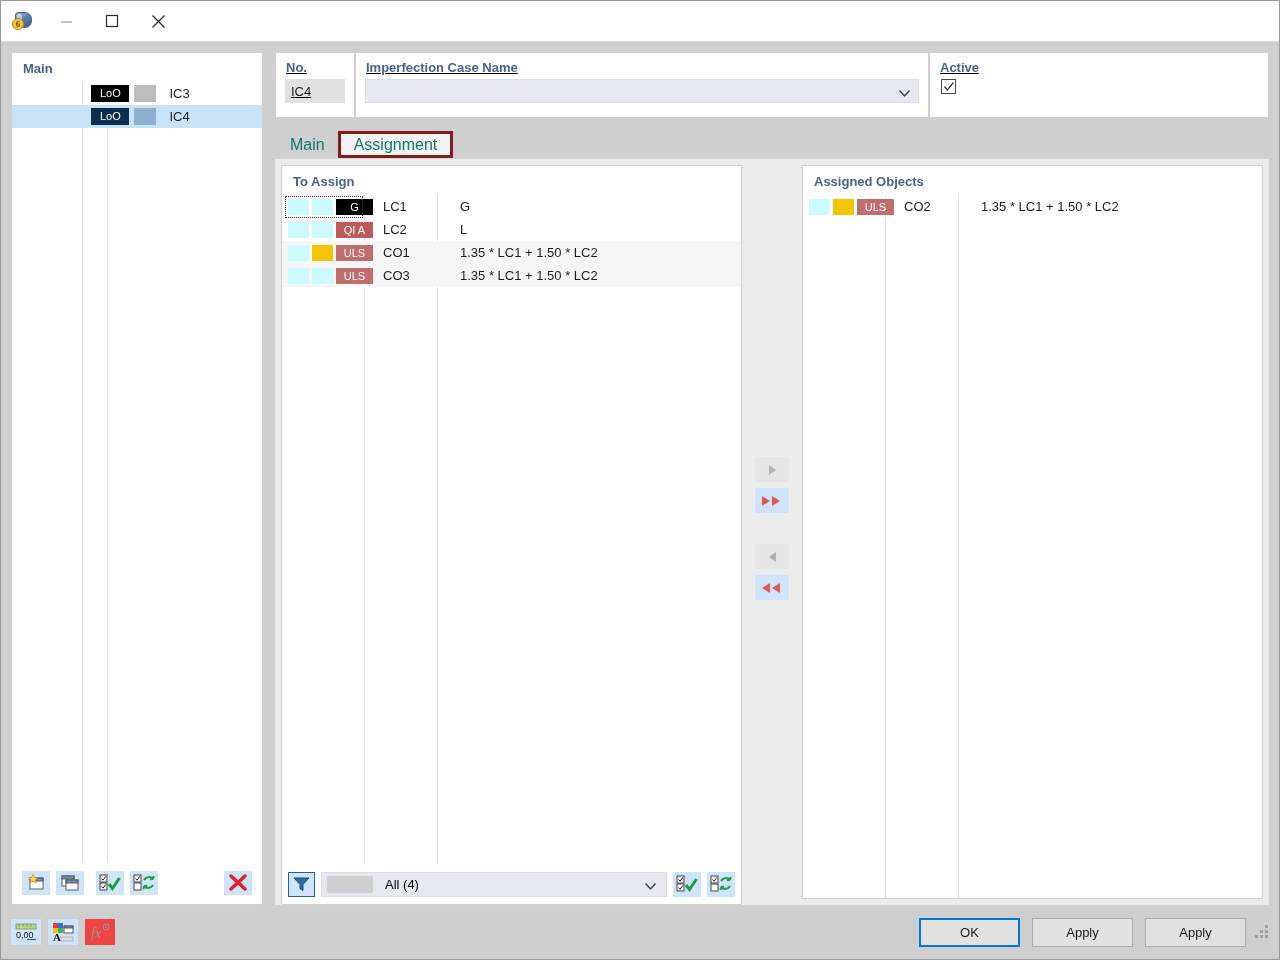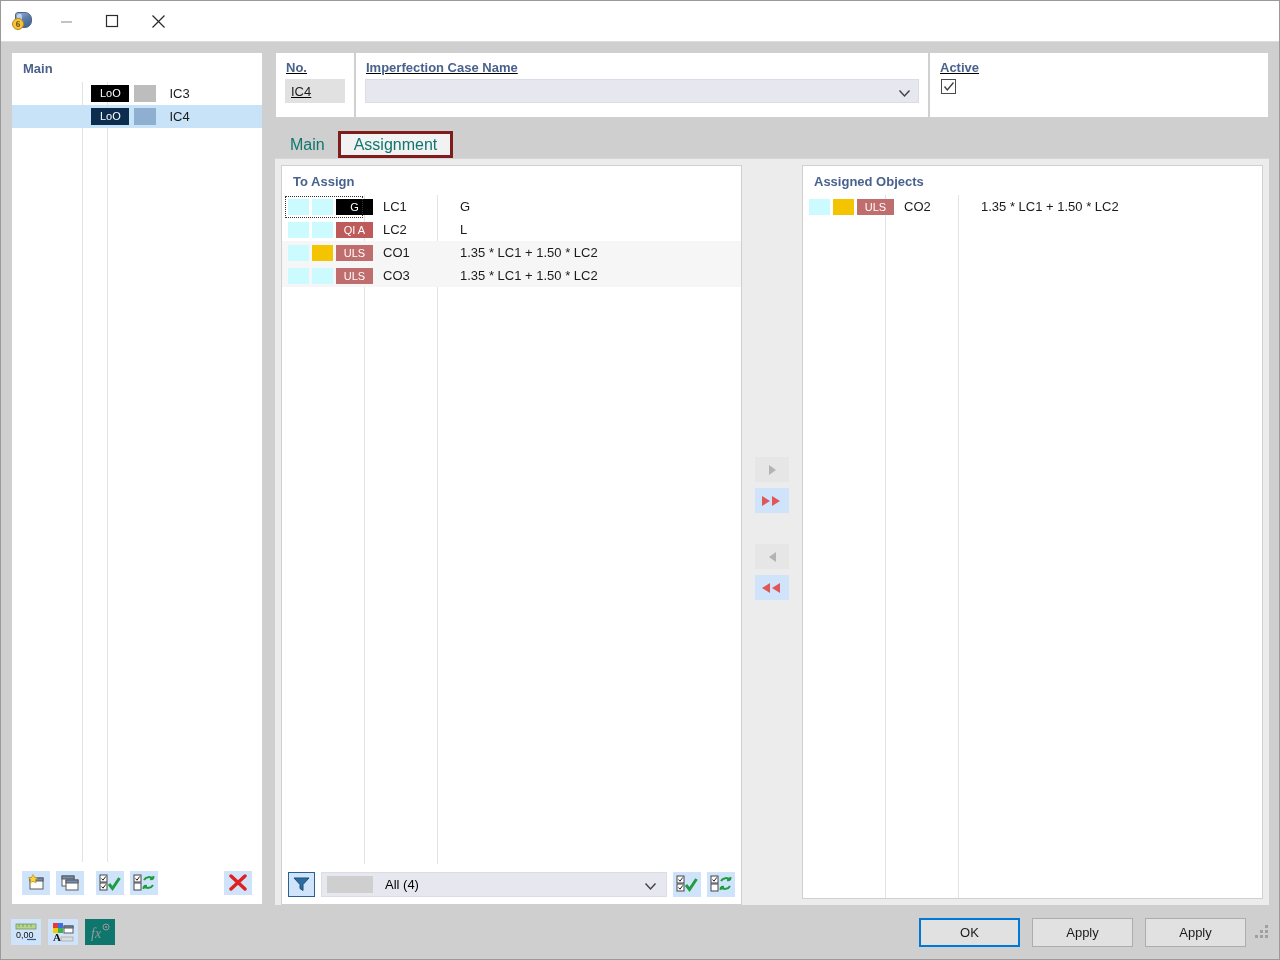--- a/index.html
+++ b/index.html
@@ -213,21 +213,21 @@
 
   
   .bottombar {
     height: 54px; flex: none; display: flex; align-items: center;
     padding: 0 10px;
   }
   .sbtn {
     width: 30px; height: 26px; background: #cfe4fa; margin-right: 7px;
     display: flex; align-items: center; justify-content: center;
   }
-  .sbtn.disabled { background: #0f766e; }
+  .sbtn.disabled { background: #ef4444; }
   .dlgbtn {
     width: 101px; height: 29px; background: #e1e1e1; border: 1px solid #adadad;
     font-size: 13px; color: #1b1b1b; display: flex; align-items: center;
     justify-content: center; margin-left: 12px;
   }
   .dlgbtn.default { border: 2px solid #0078d7; }
   .grip { width: 14px; height: 14px; margin-left: 9px; position: relative; }
   .grip i { position: absolute; width: 3px; height: 3px; background: #a0a0a0; }
 </style>
 </head>

